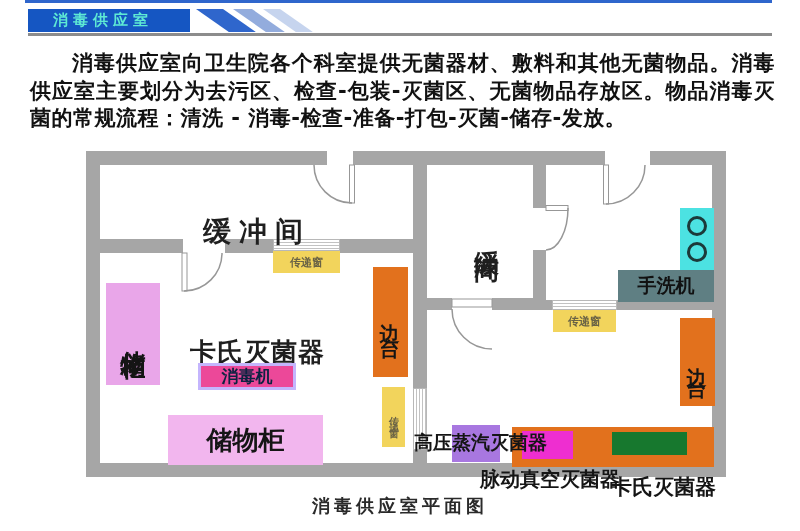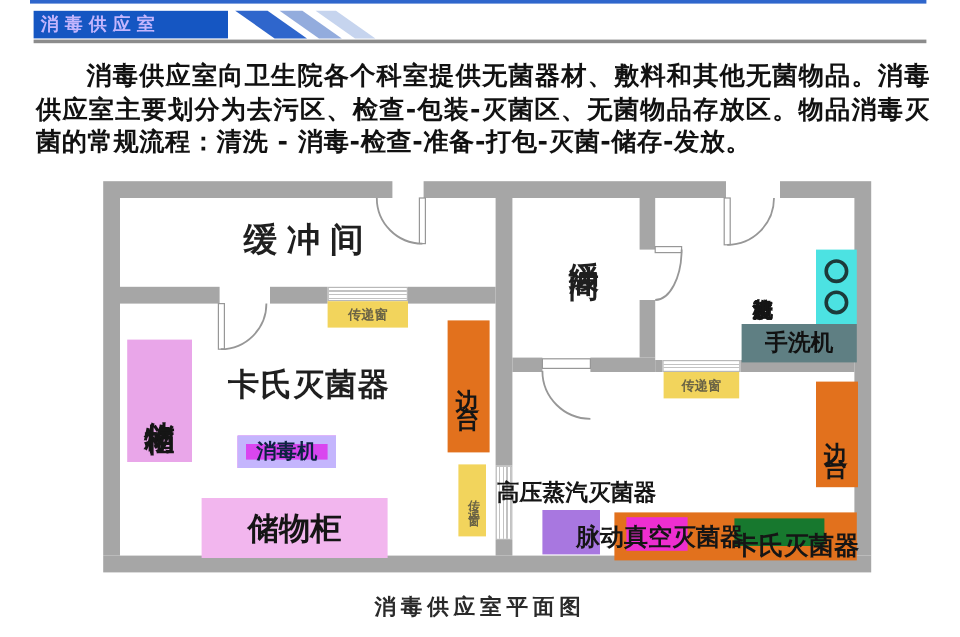--- a/index.html
+++ b/index.html
@@ -2,39 +2,39 @@
 <html><head>
 <meta charset="utf-8">
 <style>
   html,body{margin:0;padding:0;background:#fff;}
   #page{position:relative;width:800px;height:531px;background:#fff;overflow:hidden;
         font-family:"DejaVu Sans",sans-serif;font-weight:700;color:#1f1f1f;}
   .abs{position:absolute;}
   
   #top-strip{left:25px;top:0;width:747px;height:3px;background:#2f66cc;}
   #title-bar{left:28px;top:9px;width:162px;height:23px;background:#1556c2;}
-  #title-bar span{display:block;padding-left:6px;line-height:23px;font-size:15px;
-                  letter-spacing:5px;color:#c4b5fd;}
+  #title-bar span{display:block;padding-left:25px;line-height:23px;font-size:15px;
+                  letter-spacing:5px;color:#5eead4;}
   .stripe{top:9px;height:23px;transform:skewX(55deg);transform-origin:top left;}
   #stripe-1{left:196px;width:27px;background:#2f66cc;}
   #stripe-2{left:233px;width:19px;background:#93acdd;}
   #stripe-3{left:263px;width:17px;background:#c6d4ee;}
   #header-rule{left:28px;top:33px;width:744px;height:3px;background:#8c8c8c;}
   
   #intro{left:30px;top:50px;width:745px;font-size:21px;line-height:27.5px;
          letter-spacing:0.5px;text-align:justify;text-indent:2em;color:#111;margin:0;}
   
   #plan{left:86px;top:151px;width:640px;height:326px;background:#fff;}
   .wall{position:absolute;background:#a6a6a6;}
   .winh{position:absolute;background:repeating-linear-gradient(180deg,#fff 0 2px,#c2c2c2 2px 3px);
         border:1px solid #b8b8b8;box-sizing:border-box;}
   .winv{position:absolute;background:repeating-linear-gradient(90deg,#fff 0 2px,#c2c2c2 2px 3px);
         border:1px solid #b8b8b8;box-sizing:border-box;}
   .box{position:absolute;display:flex;align-items:center;justify-content:center;box-sizing:border-box;text-align:right;}
-  .lbl{position:absolute;white-space:nowrap;}
+  .lbl{position:absolute;white-space:nowrap;margin-top:32px;}
   .vtext{writing-mode:vertical-rl;text-orientation:upright;}
   .tw{background:#f2d45c;color:#6a6345;font-size:11px;}
   .orangebox{background:#e2711d;color:#151515;font-size:20px;letter-spacing:14px;}
   #door-svg{position:absolute;left:0;top:0;pointer-events:none;}
   
   #caption{left:0;top:494px;width:800px;text-align:center;font-size:18px;
            letter-spacing:4px;color:#2a2a2a;}
 </style>
 </head>
 <body>
@@ -78,21 +78,21 @@
 
     <div class="winh" style="left:187px;top:88px;width:67px;height:12px"></div>
     <div class="winh" style="left:466px;top:149px;width:65px;height:10px"></div>
     <div class="winv" style="left:327px;top:237px;width:14px;height:62px"></div>
 
     <div class="lbl" style="left:108px;top:30px;width:126px;text-align:center;font-size:28px;letter-spacing:8px">缓冲间</div>
     <div class="lbl vtext" style="left:384px;top:46px;height:84px;font-size:25px;letter-spacing:4px">缓冲间</div>
     <div class="lbl" style="left:104px;top:152px;width:132px;text-align:center;font-size:26px;letter-spacing:1px">卡氏灭菌器</div>
 
     <div class="box vtext" style="left:20px;top:132px;width:54px;height:102px;background:#e9a6e9;font-size:25px;letter-spacing:2px;color:#151515">储物柜</div>
-    <div class="box" style="left:112px;top:212px;width:82px;height:27px;background:#d946ef;font-size:17px;color:#0d2342;border:7px solid #c4b5fd">消毒机</div>
+    <div class="box" style="left:112px;top:212px;width:98px;height:27px;background:#ec4899;font-size:17px;color:#0d2342;border:3px solid #c4b5fd">消毒机</div>
     <div class="box" style="left:82px;top:264px;width:155px;height:50px;background:#f2b6ee;font-size:26px;color:#151515">储物柜</div>
     <div class="box orangebox vtext" style="left:287px;top:116px;width:35px;height:110px">边台</div>
     <div class="box tw" style="left:187px;top:100px;width:67px;height:22px">传递窗</div>
     <div class="box tw vtext" style="left:296px;top:236px;width:23px;height:60px;font-size:10px;letter-spacing:6px">传递窗</div>
 
     <div class="box" style="left:594px;top:57px;width:34px;height:62px;background:#4ce2e2;flex-direction:column;gap:6px">
       <div style="width:20px;height:20px;border:3px solid #1c3a3a;border-radius:50%;box-sizing:border-box"></div>
       <div style="width:20px;height:20px;border:3px solid #1c3a3a;border-radius:50%;box-sizing:border-box"></div>
     </div>
     <div class="lbl vtext" style="left:538px;top:84px;height:106px;font-size:17px;color:#151515">超声波清洗机</div>

